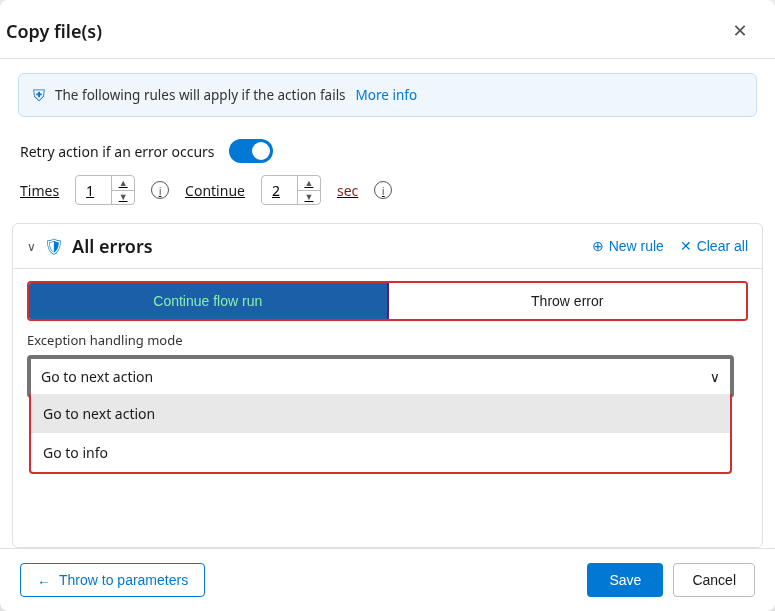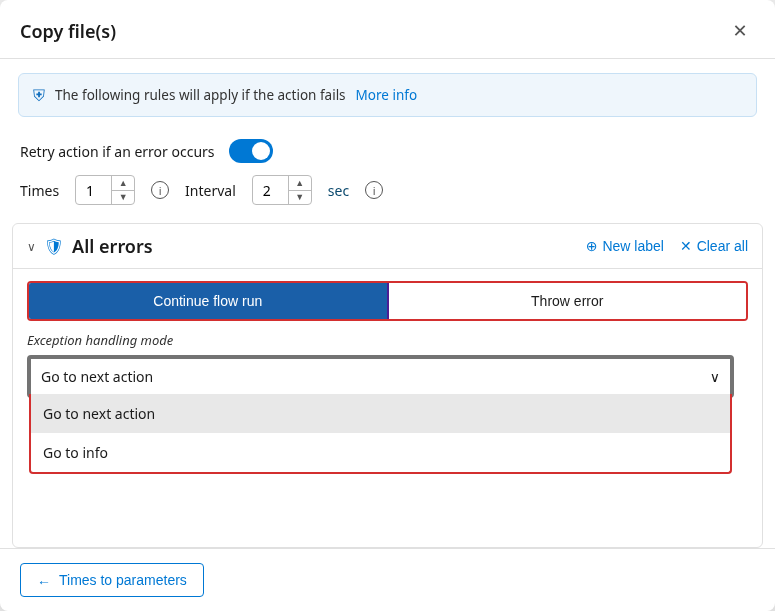--- a/index.html
+++ b/index.html
@@ -20,21 +20,21 @@
       min-height: 611px;
       display: flex;
       flex-direction: column;
       overflow: hidden;
       position: relative;
     }
     .dialog-header {
       display: flex;
       align-items: center;
       justify-content: space-between;
-      padding: 16px 20px 12px 20px;
+      padding: 16px 20px 12px 6px;
       border-bottom: 1px solid #e0e0e0;
     }
     .dialog-title {
       font-size: 18px;
       font-weight: 600;
       color: #1a1a1a;
     }
     .close-btn {
       background: none;
       border: none;
@@ -95,20 +95,21 @@
       width: 18px;
       height: 18px;
       background: #fff;
       border-radius: 50%;
     }
     .times-row {
       display: flex;
       align-items: center;
       padding: 4px 20px 14px 20px;
       gap: 16px;
+      text-decoration: underline;
     }
     .times-label {
       font-size: 14px;
       color: #1a1a1a;
     }
     .spinner-input {
       display: flex;
       align-items: center;
       border: 1px solid #bbb;
       border-radius: 4px;
@@ -156,21 +157,21 @@
       color: #555;
       cursor: pointer;
       flex-shrink: 0;
     }
     .interval-label {
       font-size: 14px;
       color: #1a1a1a;
     }
     .sec-label {
       font-size: 14px;
-      color: #0c4a6e;
+      color: #7f1d1d;
     }
     .all-errors-section {
       margin: 4px 12px 0 12px;
       border: 1px solid #e0e0e0;
       border-radius: 6px;
       overflow: visible;
       flex: 1;
     }
     .all-errors-header {
       display: flex;
@@ -236,32 +237,31 @@
       flex: 1;
       padding: 10px;
       font-size: 14px;
       font-weight: 500;
       border: none;
       cursor: pointer;
       text-align: center;
     }
     .tab-btn.active {
       background: #1a5fa8;
-      color: #ffffff;
+      color: #86efac;
     }
     .tab-btn.inactive {
       background: #fff;
       color: #1a1a1a;
       border-left: 2px solid #4c1d95;
     }
     .exception-label {
       font-size: 13px;
       color: #333;
       padding: 0 14px 6px 14px;
-      font-style: italic;
     }
     .dropdown-wrapper {
       position: relative;
       margin: 0 28px 8px 14px;
       border: 4px solid #737373;
       border-radius: 4px;
     }
     .dropdown-selected {
       display: flex;
       align-items: center;
@@ -368,21 +368,21 @@
     <span class="times-label">Times</span>
     <div class="spinner-input">
       <div class="spinner-val">1</div>
       <div class="spinner-arrows">
         <button class="spinner-arrow">▲</button>
         <button class="spinner-arrow">▼</button>
       </div>
     </div>
     <div class="info-circle">i</div>
 
-    <span class="interval-label">Interval</span>
+    <span class="interval-label">Continue</span>
     <div class="spinner-input">
       <div class="spinner-val">2</div>
       <div class="spinner-arrows">
         <button class="spinner-arrow">▲</button>
         <button class="spinner-arrow">▼</button>
       </div>
     </div>
     <span class="sec-label">sec</span>
     <div class="info-circle">i</div>
   </div>
@@ -390,21 +390,21 @@
   <div class="all-errors-section">
     <div class="all-errors-header">
       <div class="all-errors-left">
         <span class="chevron-down">∨</span>
         <span class="shield-blue">🛡</span>
         <span class="all-errors-label">All errors</span>
       </div>
       <div class="all-errors-right">
         <button class="new-rule-btn">
           <span>⊕</span>
-          <span>New label</span>
+          <span>New rule</span>
         </button>
         <button class="clear-all-btn">
           <span>✕</span>
           <span>Clear all</span>
         </button>
       </div>
     </div>
 
     <div class="section-content">
 
@@ -424,16 +424,20 @@
           <div class="dropdown-item selected">Go to next action</div>
           <div class="dropdown-item">Go to info</div>
         </div>
       </div>
     </div>
   </div>
 
   <div class="footer">
     <button class="return-btn">
       <span>←</span>
-      <span>Times to parameters</span>
+      <span>Throw to parameters</span>
     </button>
+    <div class="footer-right">
+      <button class="save-btn">Save</button>
+      <button class="cancel-btn">Cancel</button>
+    </div>
   </div>
 </div>
 
 </body></html>

